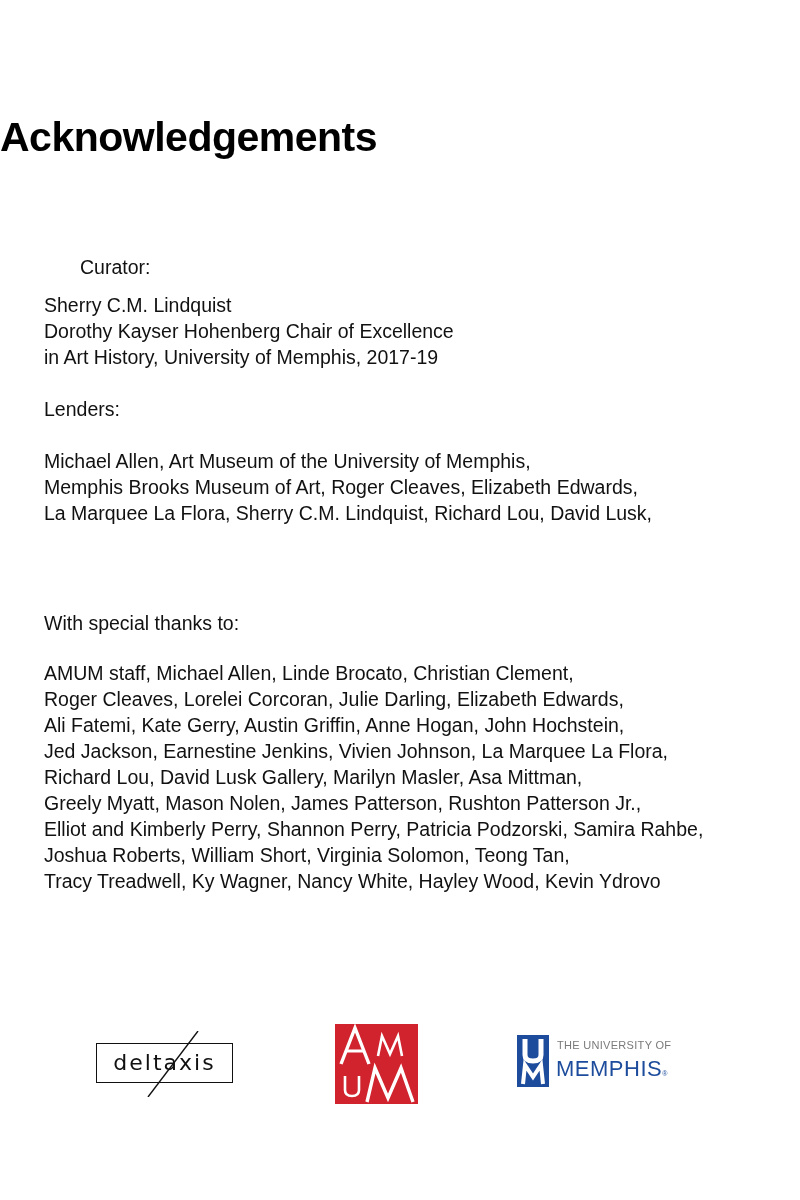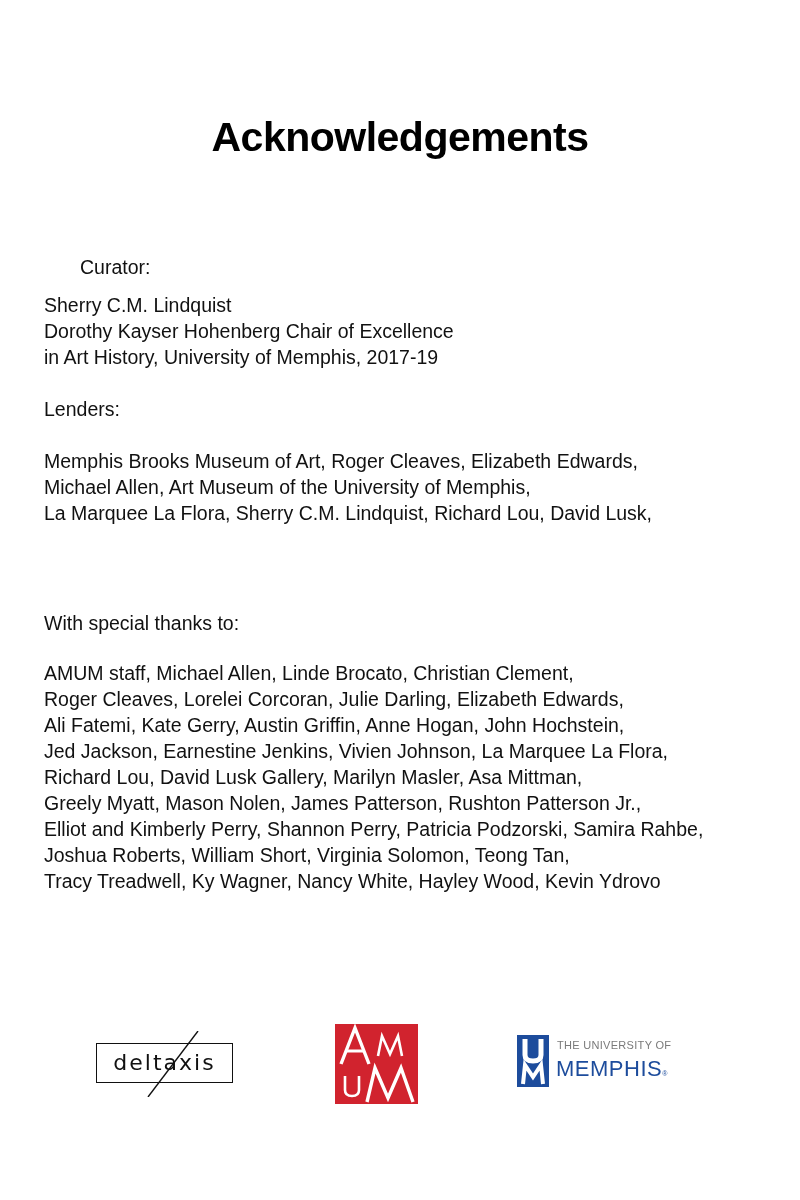--- a/index.html
+++ b/index.html
@@ -1,18 +1,18 @@
 <!DOCTYPE html>
 <html><head>
 <meta charset="utf-8">
 <style>
   html, body { margin: 0; padding: 0; background: #ffffff; }
   body { width: 800px; height: 1200px; position: relative; overflow: hidden;
          font-family: "Liberation Sans", sans-serif; color: #111111; }
-  .title { position: absolute; top: 114px; left: 0; width: 800px; text-align: center;
+  .title { position: absolute; top: 114px; left: 0; width: 800px; 
            font-size: 41px; font-weight: bold; letter-spacing: -0.5px; margin: 0; color: #000; }
   .block { position: absolute; left: 44px; font-size: 19.5px; line-height: 26px; }
   .block .line { white-space: nowrap; }
   .curator-label { top: 254px; margin-left: 36px; }
   .curator { top: 292px; }
   .lenders-label { top: 396px; }
   .lenders { top: 448px; }
   .thanks-label { top: 610px; }
   .thanks { top: 660px; }
 
@@ -43,22 +43,22 @@
 
 <div class="block curator-label">Curator:</div>
 <div class="block curator">
   <div class="line">Sherry C.M. Lindquist</div>
   <div class="line">Dorothy Kayser Hohenberg Chair of Excellence</div>
   <div class="line">in Art History, University of Memphis, 2017-19</div>
 </div>
 
 <div class="block lenders-label">Lenders:</div>
 <div class="block lenders">
+  <div class="line">Michael Allen, Art Museum of the University of Memphis,</div>
   <div class="line">Memphis Brooks Museum of Art, Roger Cleaves, Elizabeth Edwards,</div>
-  <div class="line">Michael Allen, Art Museum of the University of Memphis,</div>
   <div class="line">La Marquee La Flora, Sherry C.M. Lindquist, Richard Lou, David Lusk,</div>
 </div>
 
 <div class="block thanks-label">With special thanks to:</div>
 <div class="block thanks">
   <div class="line">AMUM staff, Michael Allen, Linde Brocato, Christian Clement,</div>
   <div class="line">Roger Cleaves, Lorelei Corcoran, Julie Darling, Elizabeth Edwards,</div>
   <div class="line">Ali Fatemi, Kate Gerry, Austin Griffin, Anne Hogan, John Hochstein,</div>
   <div class="line">Jed Jackson, Earnestine Jenkins, Vivien Johnson, La Marquee La Flora,</div>
   <div class="line">Richard Lou, David Lusk Gallery, Marilyn Masler, Asa Mittman,</div>

